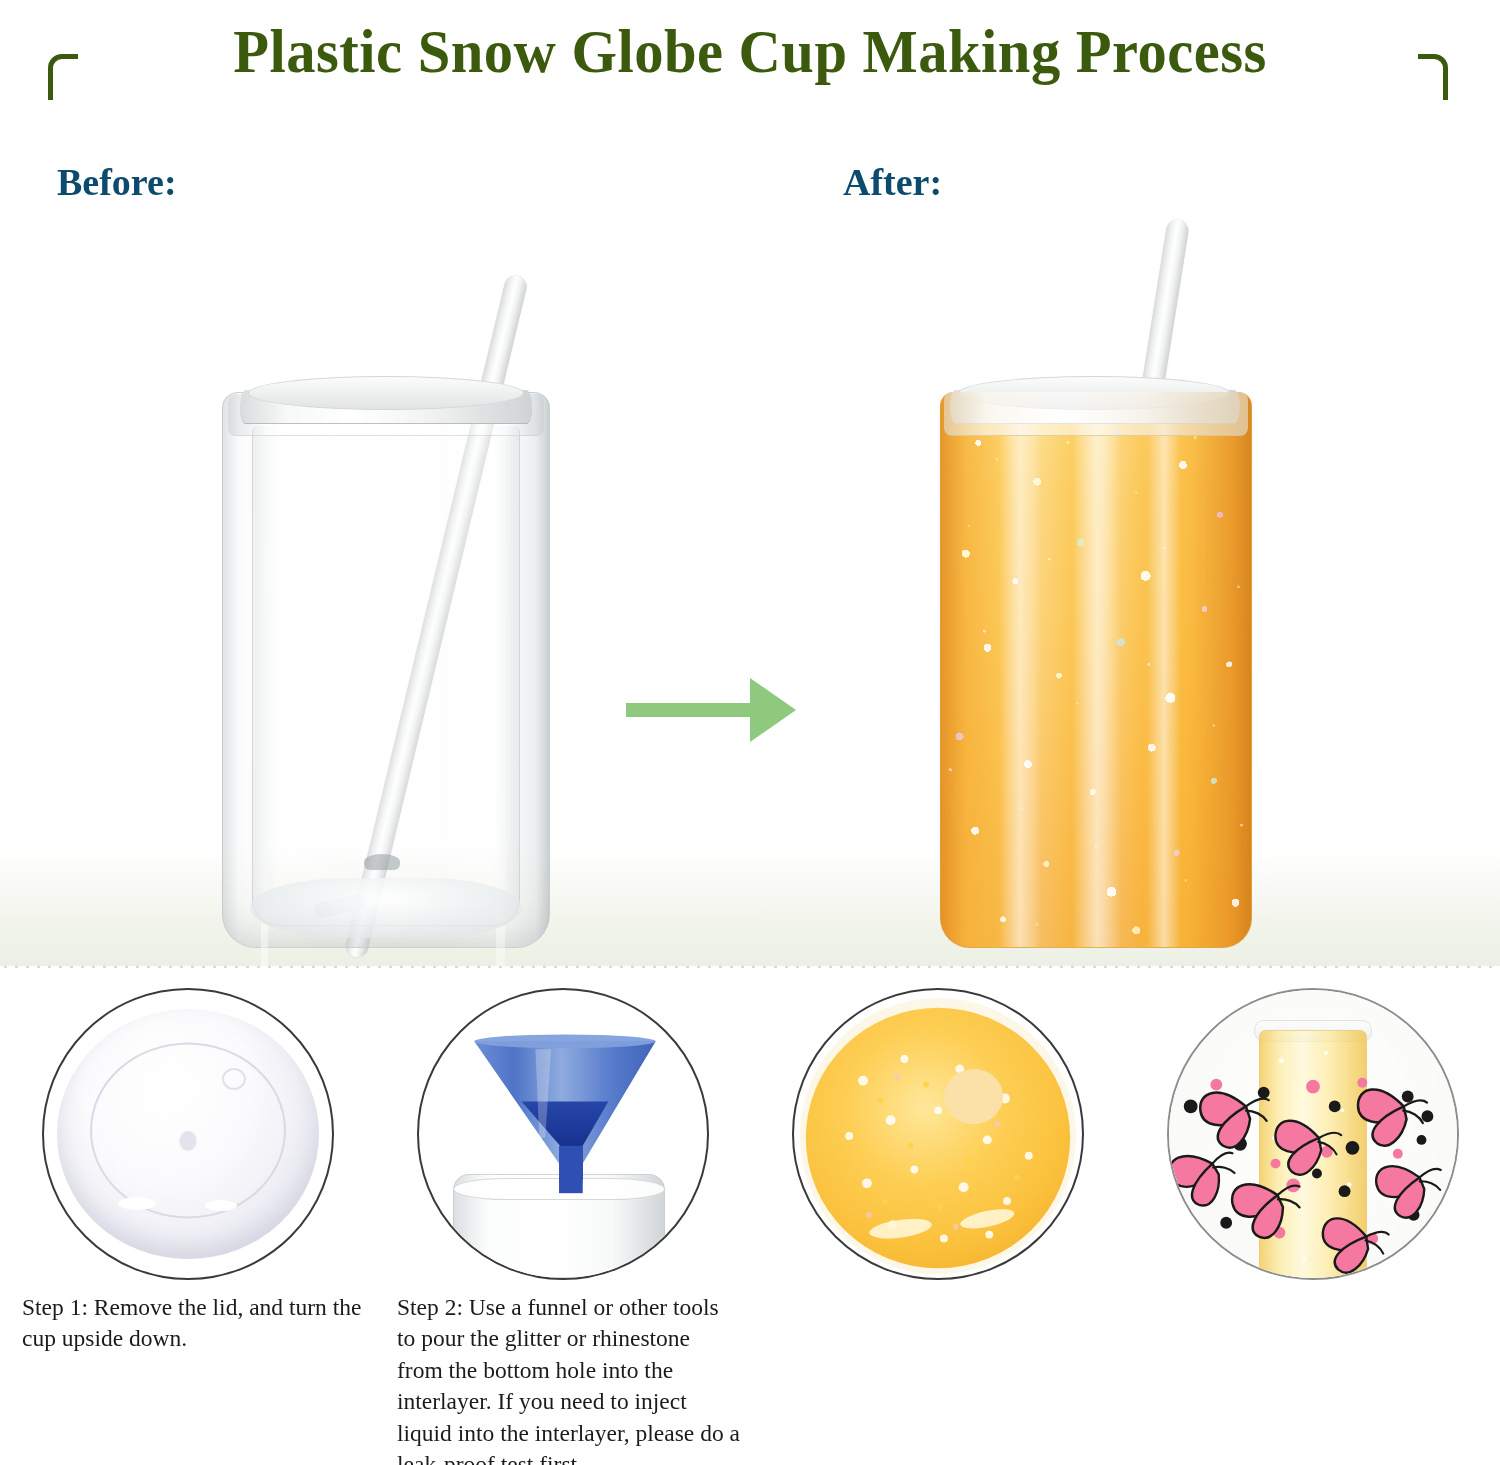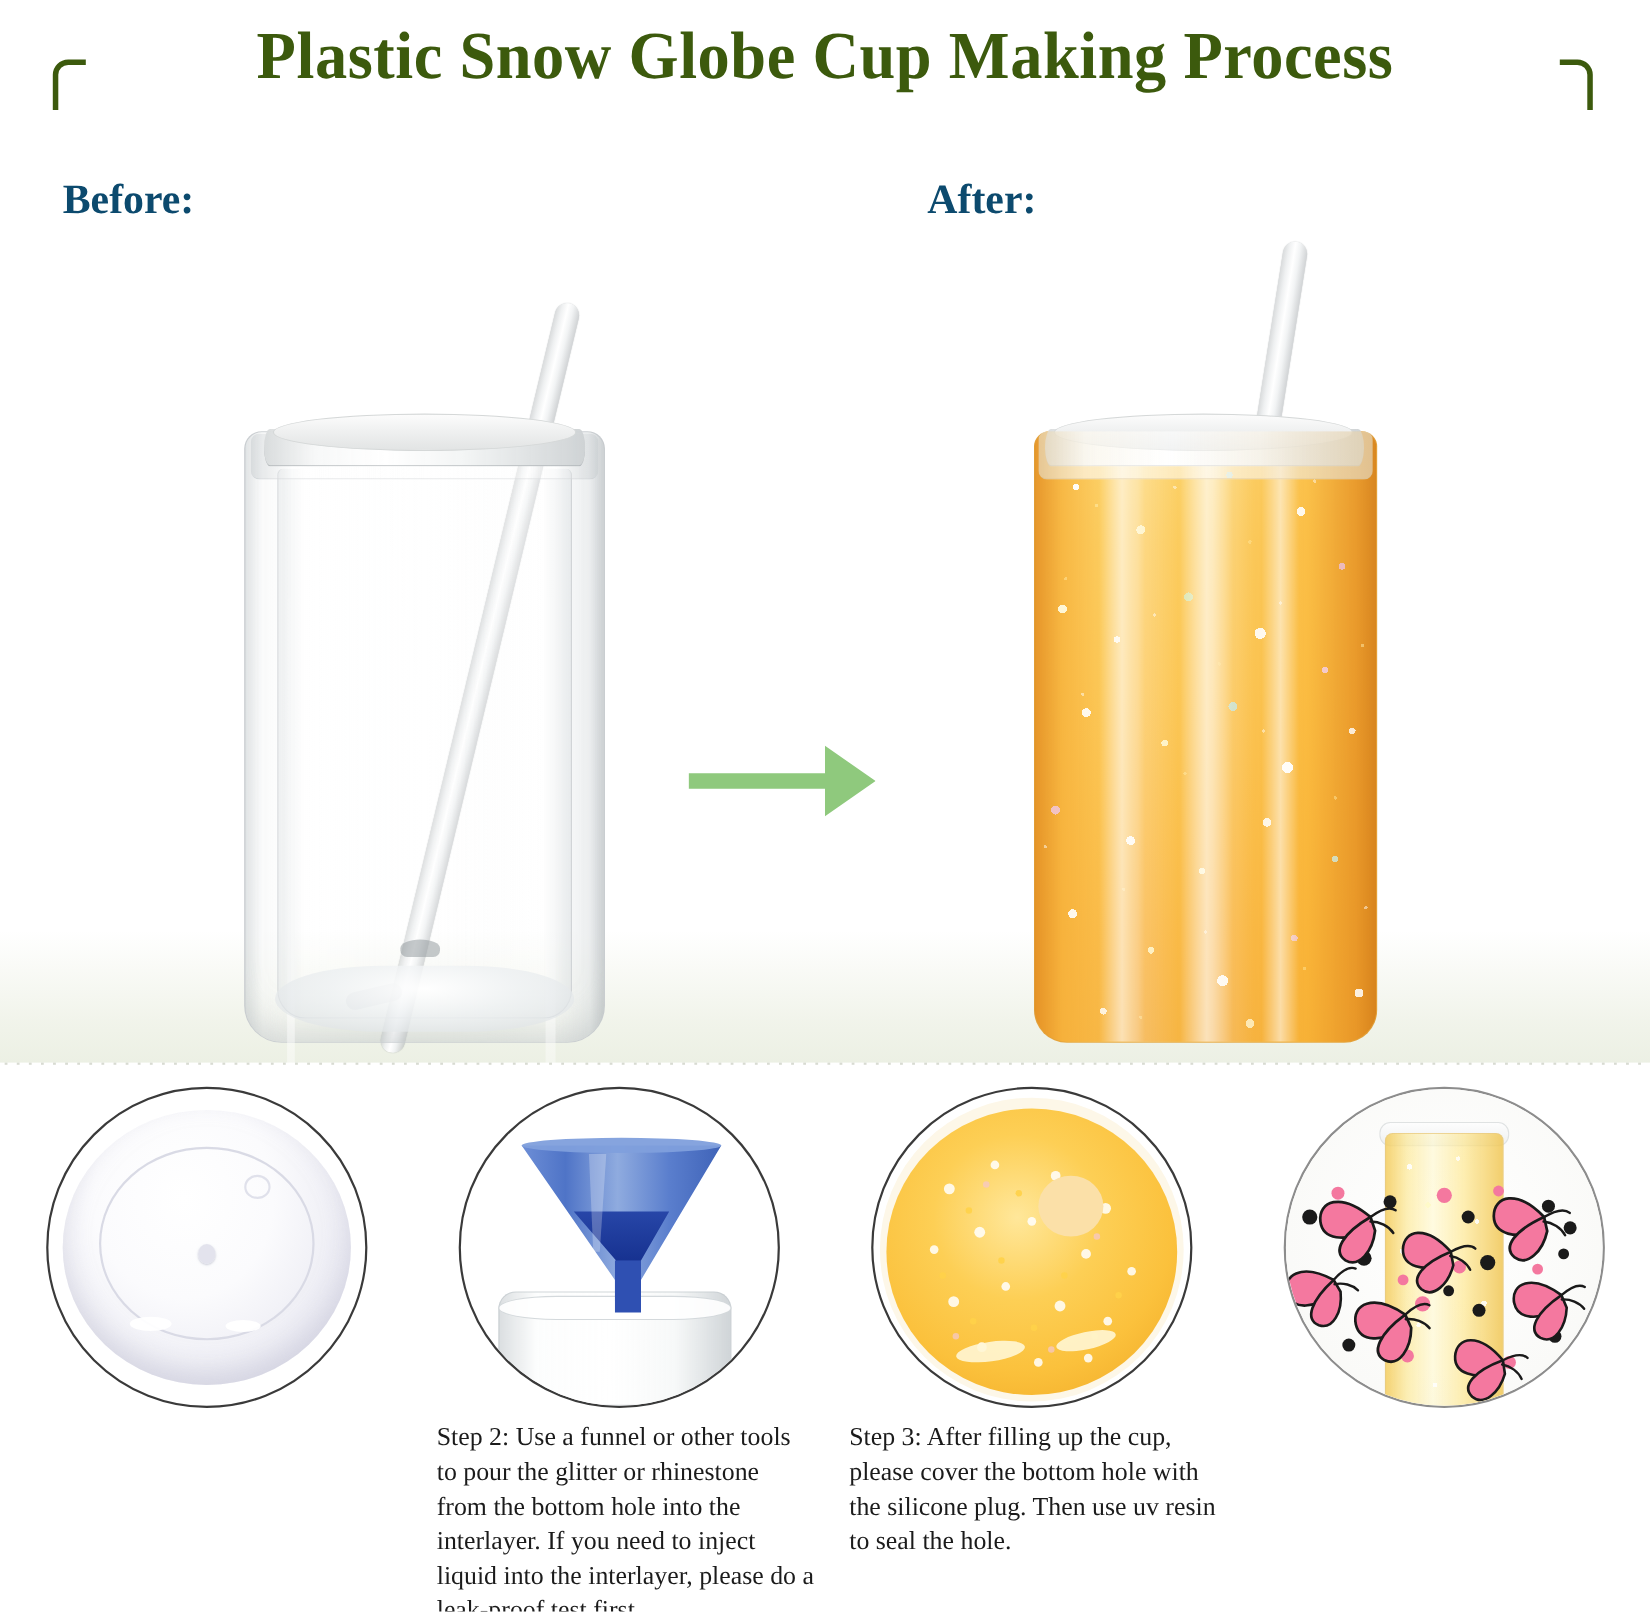--- a/index.html
+++ b/index.html
@@ -548,20 +548,21 @@
 
   <div class="step-col">
     <div class="step-photo">
       <div class="s1-disc"></div>
       <div class="s1-ring"></div>
       <div class="s1-bubble"></div>
       <div class="s1-nub"></div>
       <div class="s1-glint a"></div>
       <div class="s1-glint b"></div>
     </div>
+    <div class="step-caption">Step 1: Remove the lid,  and turn the cup upside down.</div>
   </div>
 
   <div class="step-col">
     <div class="step-photo">
       <div class="s2-cup"></div>
       <div class="s2-cup-rim"></div>
       <svg class="fill" viewBox="0 0 292 292" style="position:absolute;left:0;top:0;">
         <defs>
           <linearGradient id="funGrad" x1="0" y1="0" x2="1" y2="0">
             <stop offset="0%" stop-color="#6d8ed6"></stop>
@@ -640,21 +641,20 @@
           <circle cx="76" cy="228" r="3"></circle>
             <circle cx="164" cy="240" r="3"></circle>
         </g>
 
         <ellipse cx="182" cy="108" rx="30" ry="28" fill="#fbe0a8"></ellipse>
 
         <ellipse cx="108" cy="242" rx="32" ry="9" fill="#fff6d4" opacity="0.9" transform="rotate(-8 108 242)"></ellipse>
         <ellipse cx="196" cy="232" rx="28" ry="8" fill="#fff6d4" opacity="0.9" transform="rotate(-12 196 232)"></ellipse>
       </svg>
     </div>
-    <div class="step-caption">Step 3: After filling up the cup, please cover the bottom hole with the silicone plug. Then use uv resin to seal the hole.</div>
   </div>
 
   <div class="step-col">
     <div class="step-photo soft-edge">
       <div class="s4-bg"></div>
       <div class="s4-lid"></div>
       <div class="s4-cup">
         <div class="s4-cup-sparkle"></div>
       </div>
       <svg class="fill" viewBox="0 0 292 292" style="position:absolute;left:0;top:0;">

